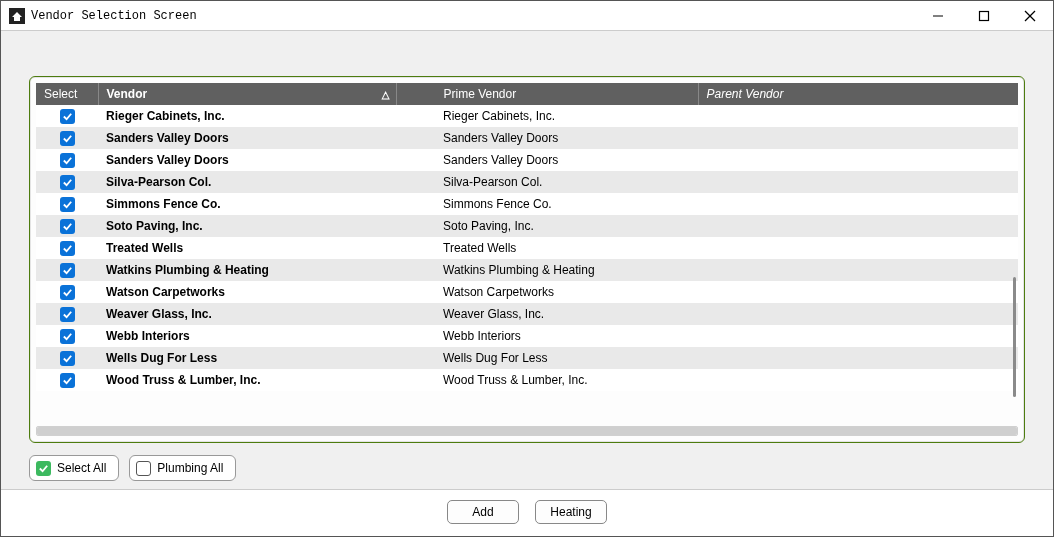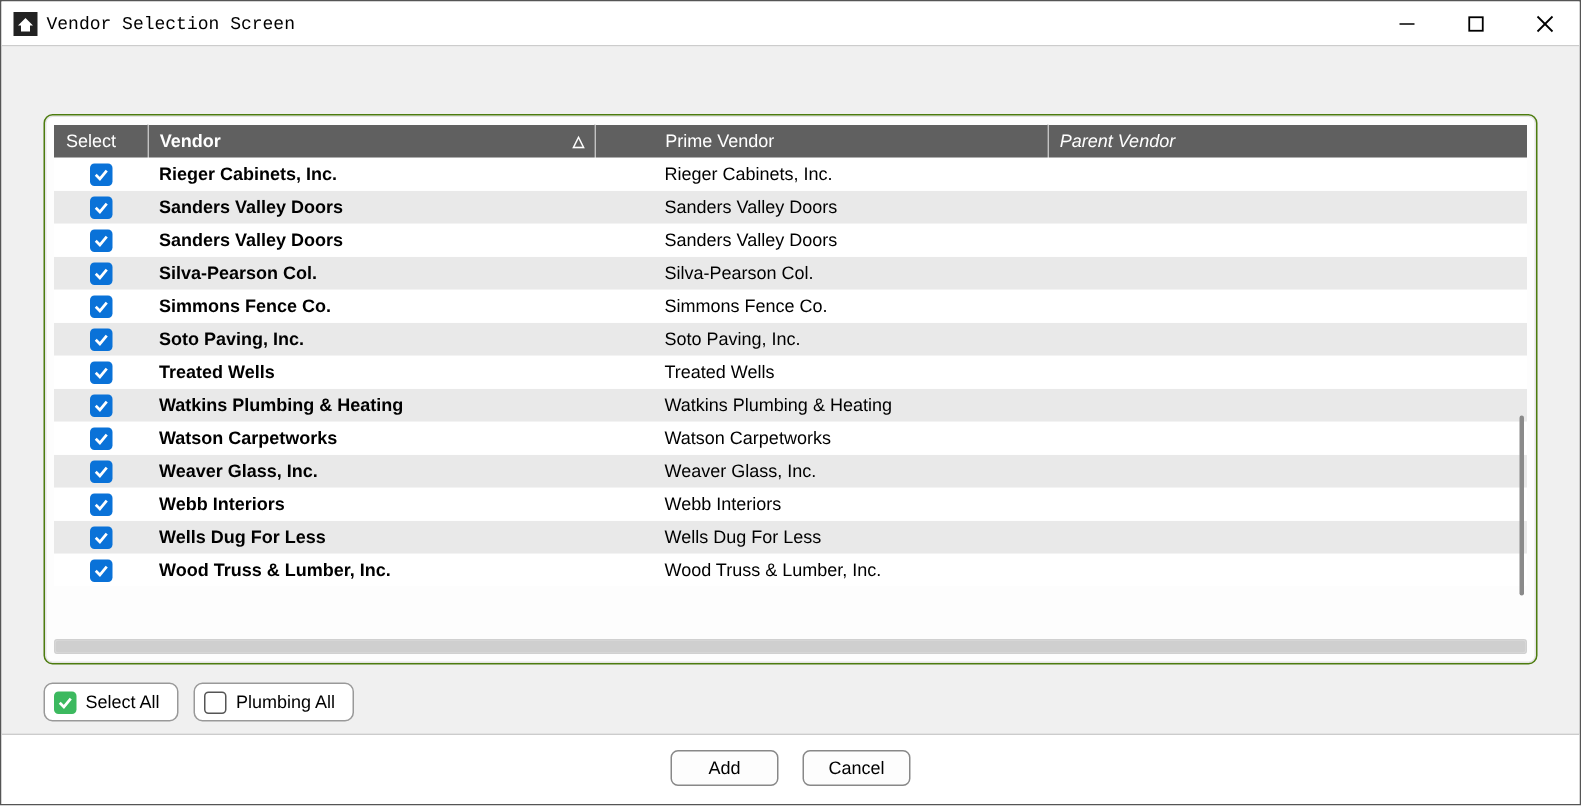--- a/index.html
+++ b/index.html
@@ -441,17 +441,17 @@
       </div>
     </div>
 
   </div>
 
   <div class="footer">
     <div class="dlg-btn">
         <span>Add</span>
       </div>
     <div class="dlg-btn">
-        <span>Cancel</span>
+        <span>Heating</span>
       </div>
   </div>
 
 </div>
 
 </body></html>

